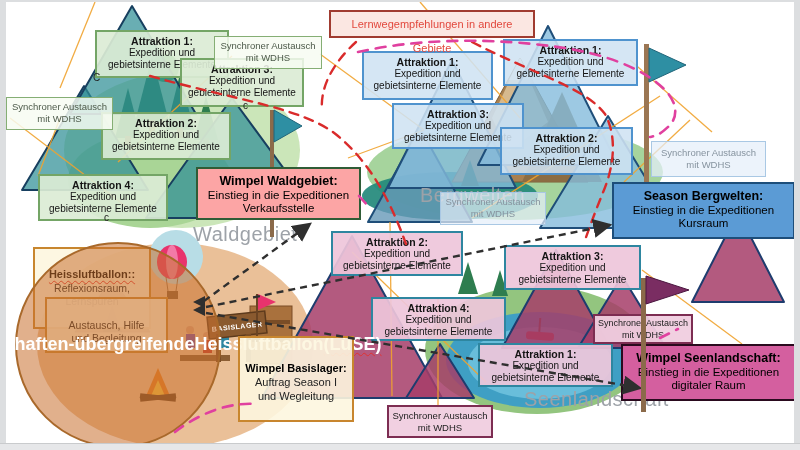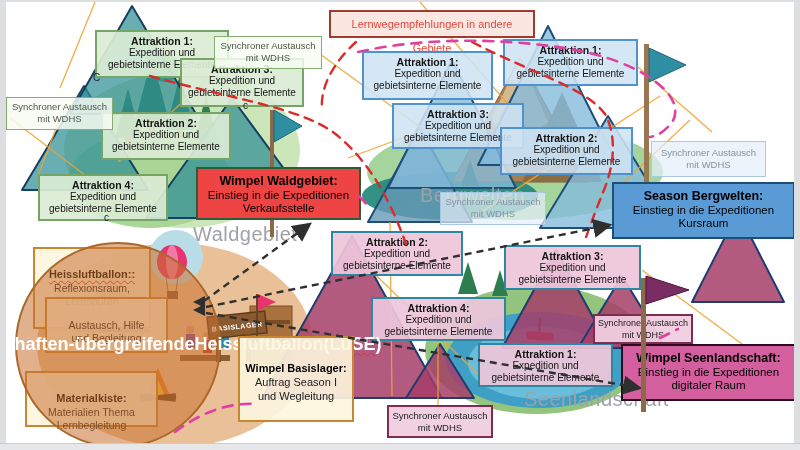--- a/index.html
+++ b/index.html
@@ -10,21 +10,21 @@
   .abox .t{font-weight:bold;font-size:10.5px;}
   .g{background:rgba(219,235,213,.92);border:2px solid #74a566;}
   .b{background:rgba(207,226,243,.88);border:2px solid #4f93ce;}
   .p{background:rgba(238,198,218,.92);border:2px solid #2e86a0;}
   .wdhs{font-size:9.5px;line-height:1.3;padding-top:3px;margin-top:12px;}
   .g2{background:rgba(247,251,242,.85);border:1.5px solid #85ae74;color:#4d5a4a;}
   .b2{background:rgba(228,239,249,.72);border:1.5px solid #a9c8e4;color:#86939f;}
   .p2{background:rgba(240,205,223,.95);border:2px solid #7d2d52;color:#222;}
   .wimpel{font-size:11.5px;padding-top:5px;color:#000;}
   .wimpel .t{font-weight:bold;font-size:12.5px;}
-  .w-wald{background:#ef4444;border:2.5px solid #2f5c36;}
+  .w-wald{background:#fca5a5;border:2.5px solid #2f5c36;}
   .w-berg{background:#5b9bd5;border:2.5px solid #1d4e7a;}
   .w-seen{background:#d45f9f;border:2.5px solid #2a0a1e;}
   .cream{background:rgba(253,246,223,.9);border:2px solid #c8862e;font-size:10.5px;color:#222;
          text-align:center;padding-top:19px;line-height:1.25;}
   .cream .t{font-weight:bold;font-size:11px;color:#000;}
   .wavy{text-decoration:underline wavy #e03131;text-decoration-thickness:1px;text-underline-offset:2px;}
   .rlabel{background:#fbe7e2;border:2px solid #a03b30;color:#e2483d;font-size:11px;
           line-height:24px;text-align:center;}
   .region-label{position:absolute;color:#9da2a8;font-size:20px;letter-spacing:.5px;}
   .stray{position:absolute;font-size:10px;color:#222;}
@@ -224,25 +224,20 @@
 
   <div class="box cream" style="left:33px;top:247px;width:118px;height:82px;z-index:6">
     <div class="t wavy">Heissluftballon::</div>
     <div>Reflexionsraum,</div>
     <div>Lernspuren</div>
   </div>
   <div class="box cream" style="left:45px;top:297px;width:123px;height:56px;padding-top:20px;z-index:6">
     <div>Austausch, Hilfe</div>
     <div>und Begleitung</div>
   </div>
-  <div class="box cream" style="left:25px;top:371px;width:133px;height:56px;z-index:6">
-    <div class="t">Materialkiste:</div>
-    <div>Materialien Thema</div>
-    <div>Lernbegleitung</div>
-  </div>
 
   <div id="circle" style="z-index:7">
     <div class="ct">Basislager:</div>
     <div>Landschaften-</div>
     <div>übergreifende</div>
     <div>Heissluftballon</div>
     <div class="wavy">(LüSE)</div>
   </div>
 
   <div class="box wdhs g2" style="left:214px;top:24px;width:108px;height:33px;z-index:9">

